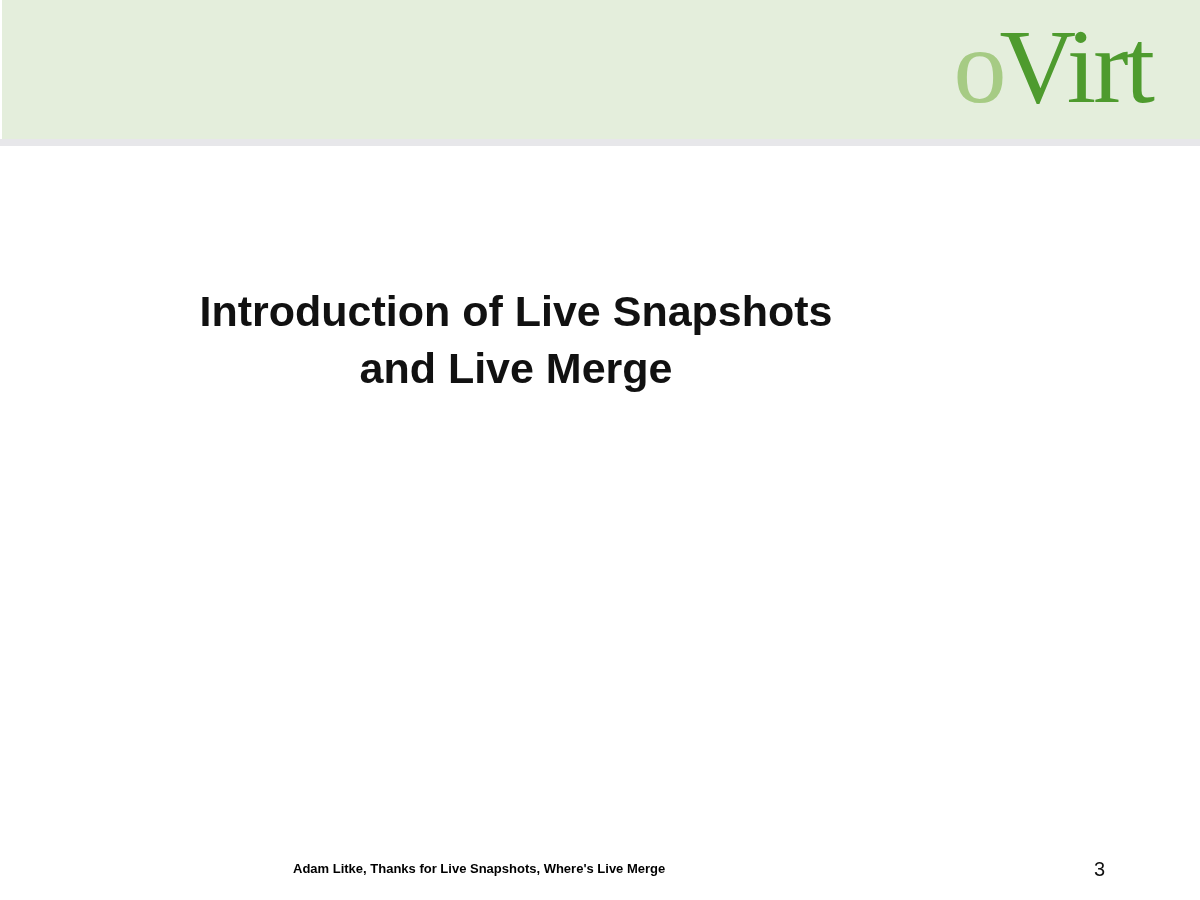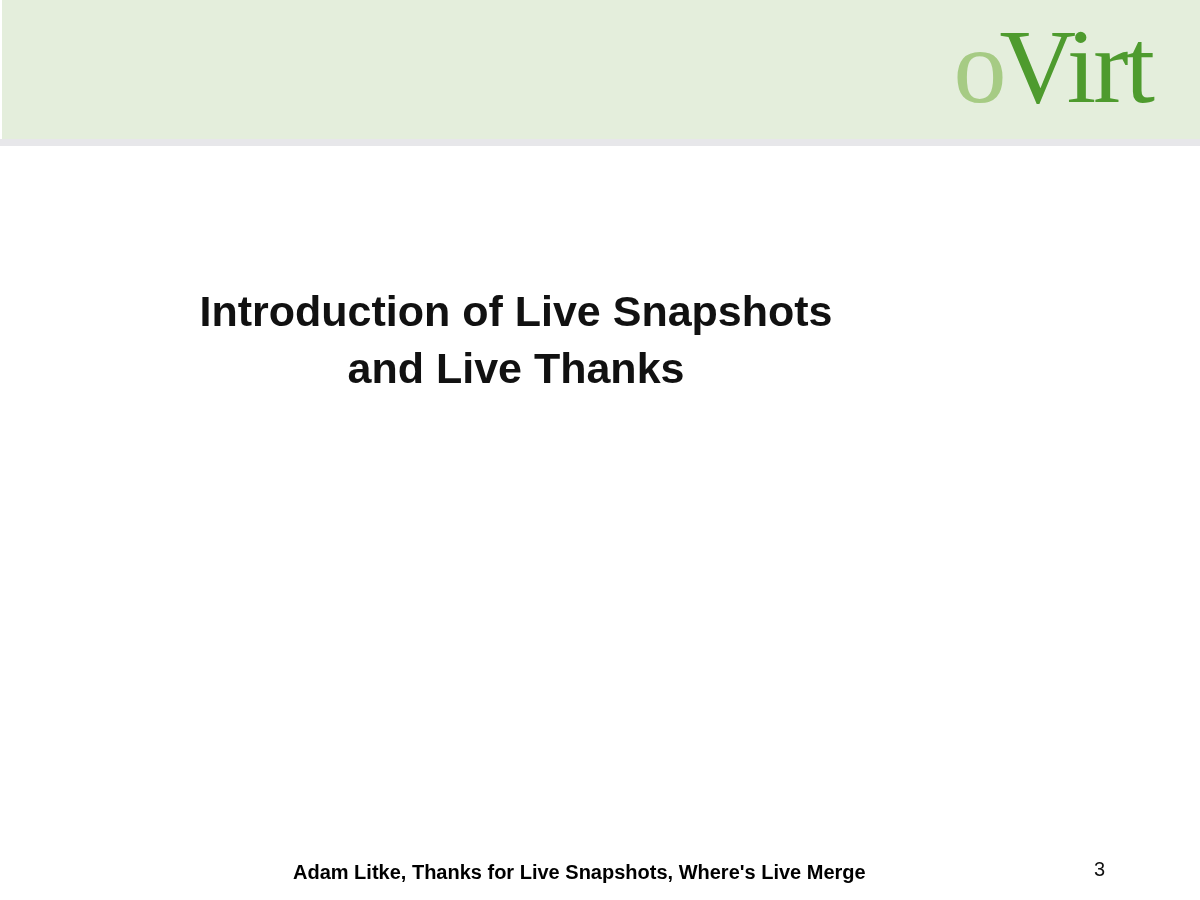--- a/index.html
+++ b/index.html
@@ -59,21 +59,21 @@
     text-align: center;
     color: #111111;
     font-size: 43px;
     line-height: 57px;
     font-weight: 700;
   }
   .footer-attribution {
     position: absolute;
     top: 861px;
     left: 293px;
-    font-size: 20px;
+    font-size: 13px;
     font-weight: bold;
     color: #000000;
     white-space: nowrap;
   }
   .page-number {
     position: absolute;
     top: 858px;
     left: 1094px;
     font-size: 20px;
     font-weight: 400;
@@ -88,20 +88,20 @@
   <div class="header-band">
     <div class="logo">
       <span class="logo-o">o</span><span class="logo-virt">Virt</span>
     </div>
   </div>
 
   <div class="divider"></div>
 
   <div class="title-block">
     <div>Introduction of Live Snapshots</div>
-    <div>and Live Thanks</div>
+    <div>and Live Merge</div>
   </div>
 
   <div class="footer-attribution">Adam Litke, Thanks for Live Snapshots, Where's Live Merge</div>
 
   <div class="page-number">3</div>
 
 </div>
 
 </body></html>

